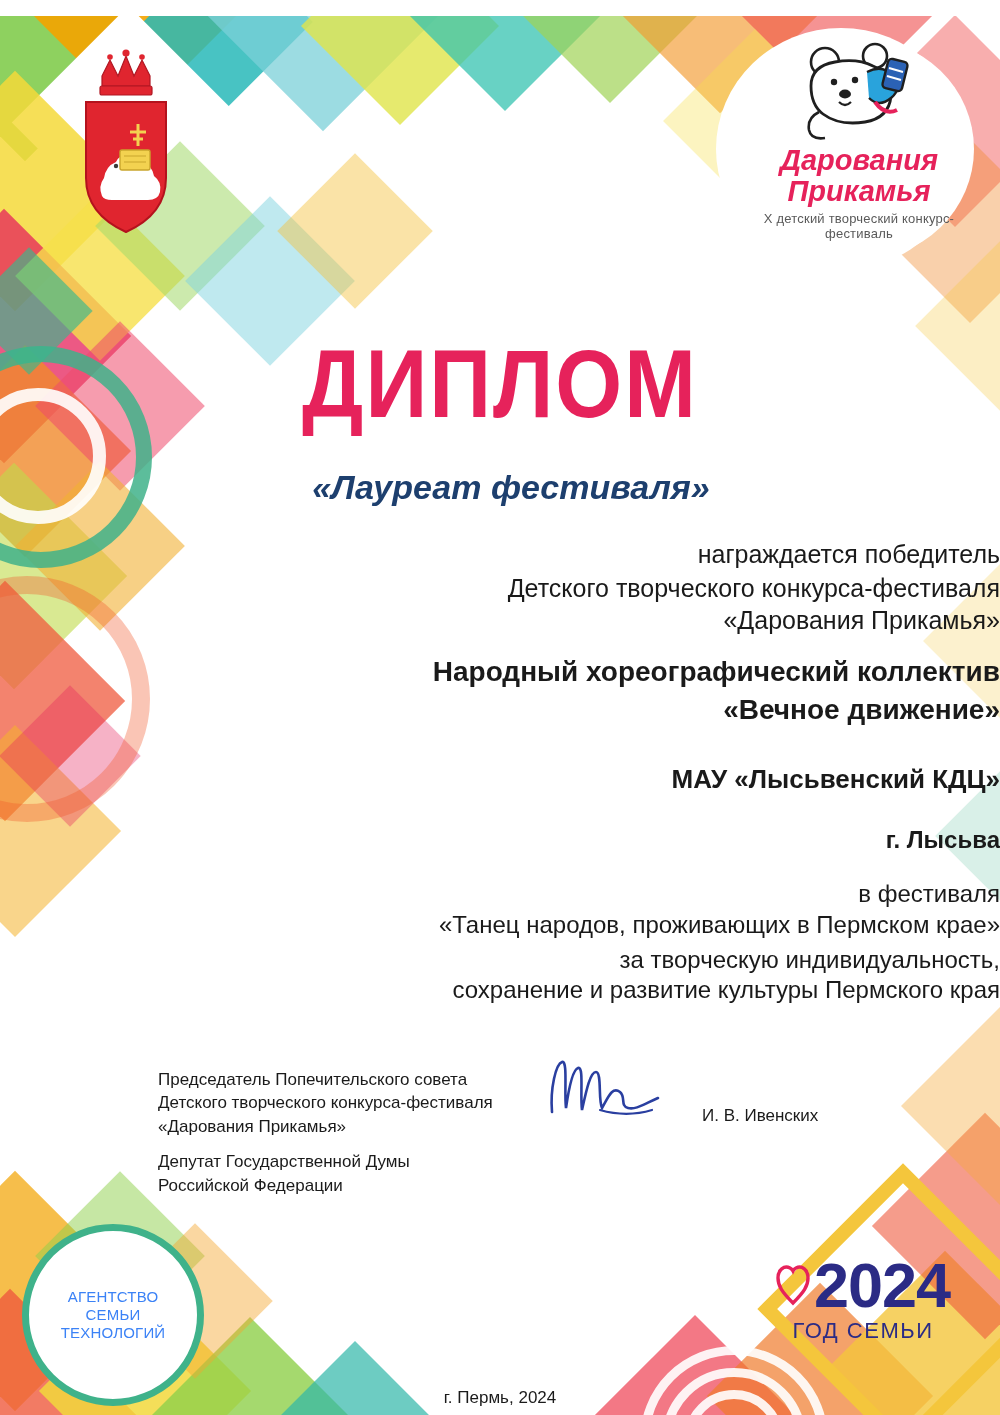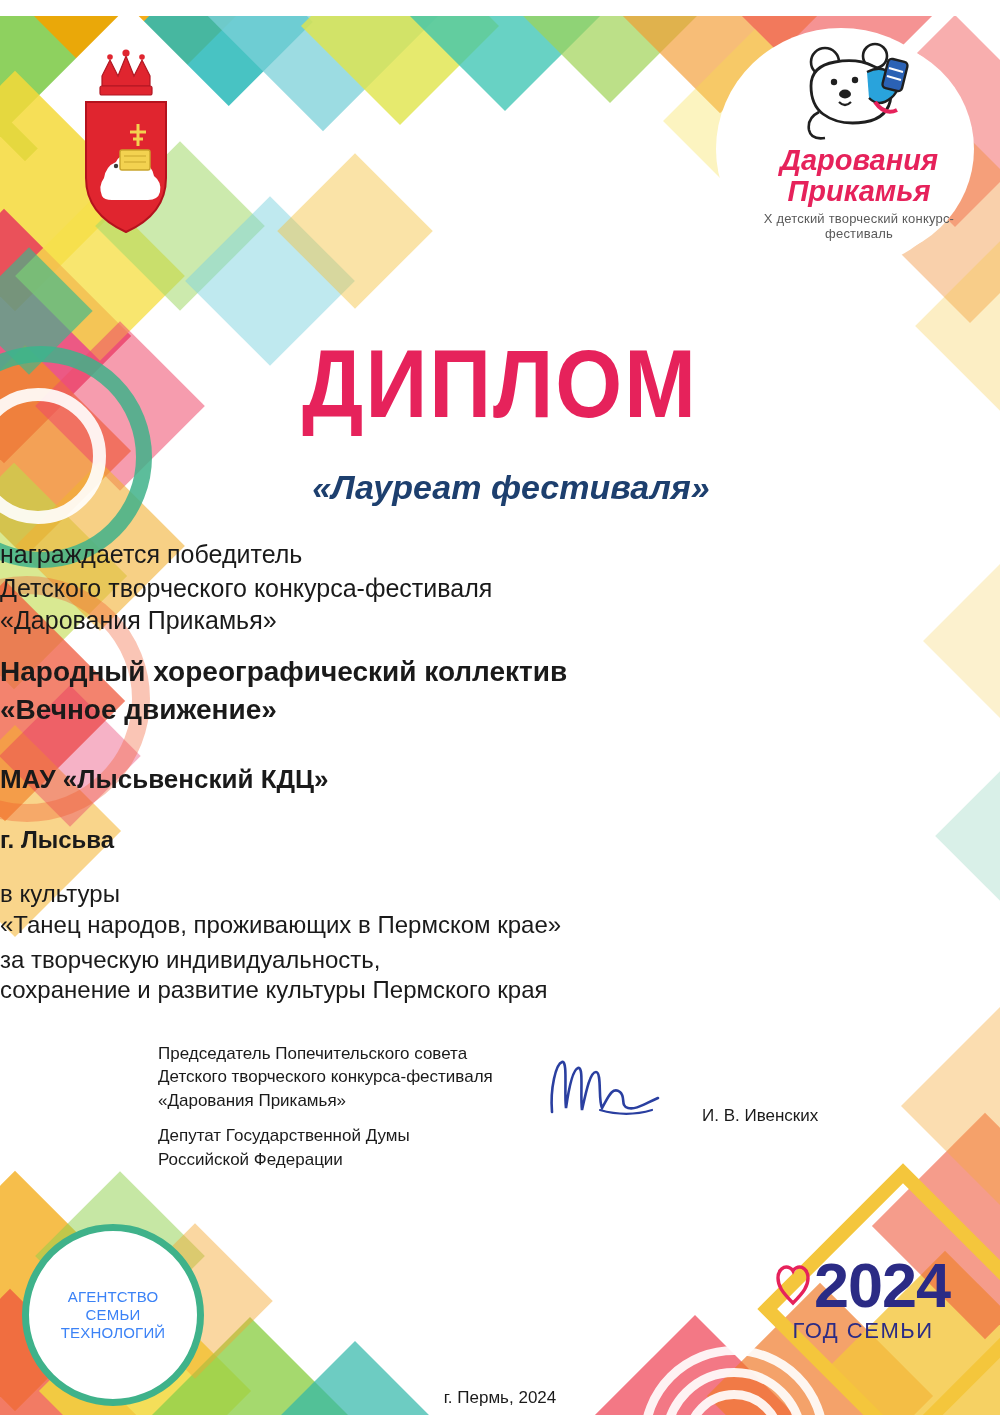--- a/index.html
+++ b/index.html
@@ -60,21 +60,21 @@
     font-weight: bold;
     font-style: italic;
     color: #1d3f6e;
     padding-left: 11px;
   }
 
   .block-center {
     position: absolute;
     left: 0;
     width: 1000px;
-    text-align: left;
+    text-align: right;
     color: #1a1a1a;
   }
 
   .awarded-1 { top: 524px; font-size: 25px; }
   .awarded-2 { top: 558px; font-size: 25px; }
   .awarded-3 { top: 590px; font-size: 25px; }
 
   .winner-1 {
     top: 640px;
     font-size: 28px;
@@ -97,21 +97,21 @@
   }
   .nom-label { top: 864px; font-size: 24px; }
   .nom-value { top: 895px; font-size: 24px; }
   .reason-1 { top: 930px; font-size: 24px; }
   .reason-2 { top: 960px; font-size: 24px; }
 
   
   .sign-block {
     position: absolute;
     left: 158px;
-    top: 1026px;
+    top: 1052px;
     width: 420px;
     font-size: 17px;
     line-height: 1.38;
     color: #1a1a1a;
   }
   .sign-block .gap { height: 12px; }
   .sign-name {
     position: absolute;
     left: 702px;
     top: 1090px;
@@ -355,21 +355,21 @@
     <div class="block-center awarded-1">награждается победитель</div>
     <div class="block-center awarded-2">Детского творческого конкурса-фестиваля</div>
     <div class="block-center awarded-3">«Дарования Прикамья»</div>
 
     <div class="block-center winner-1">Народный хореографический коллектив</div>
     <div class="block-center winner-2">«Вечное движение»</div>
 
     <div class="block-center org">МАУ «Лысьвенский КДЦ»</div>
     <div class="block-center city">г. Лысьва</div>
 
-    <div class="block-center nom-label">в культуры</div>
+    <div class="block-center nom-label">в фестиваля</div>
     <div class="block-center nom-value">«Танец народов, проживающих в Пермском крае»</div>
 
     <div class="block-center reason-1">за творческую индивидуальность,</div>
     <div class="block-center reason-2">сохранение и развитие культуры  Пермского края</div>
 
     <div class="sign-block">
       <div>Председатель Попечительского совета</div>
       <div>Детского творческого конкурса-фестиваля</div>
       <div>«Дарования Прикамья»</div>
       <div class="gap"></div>

